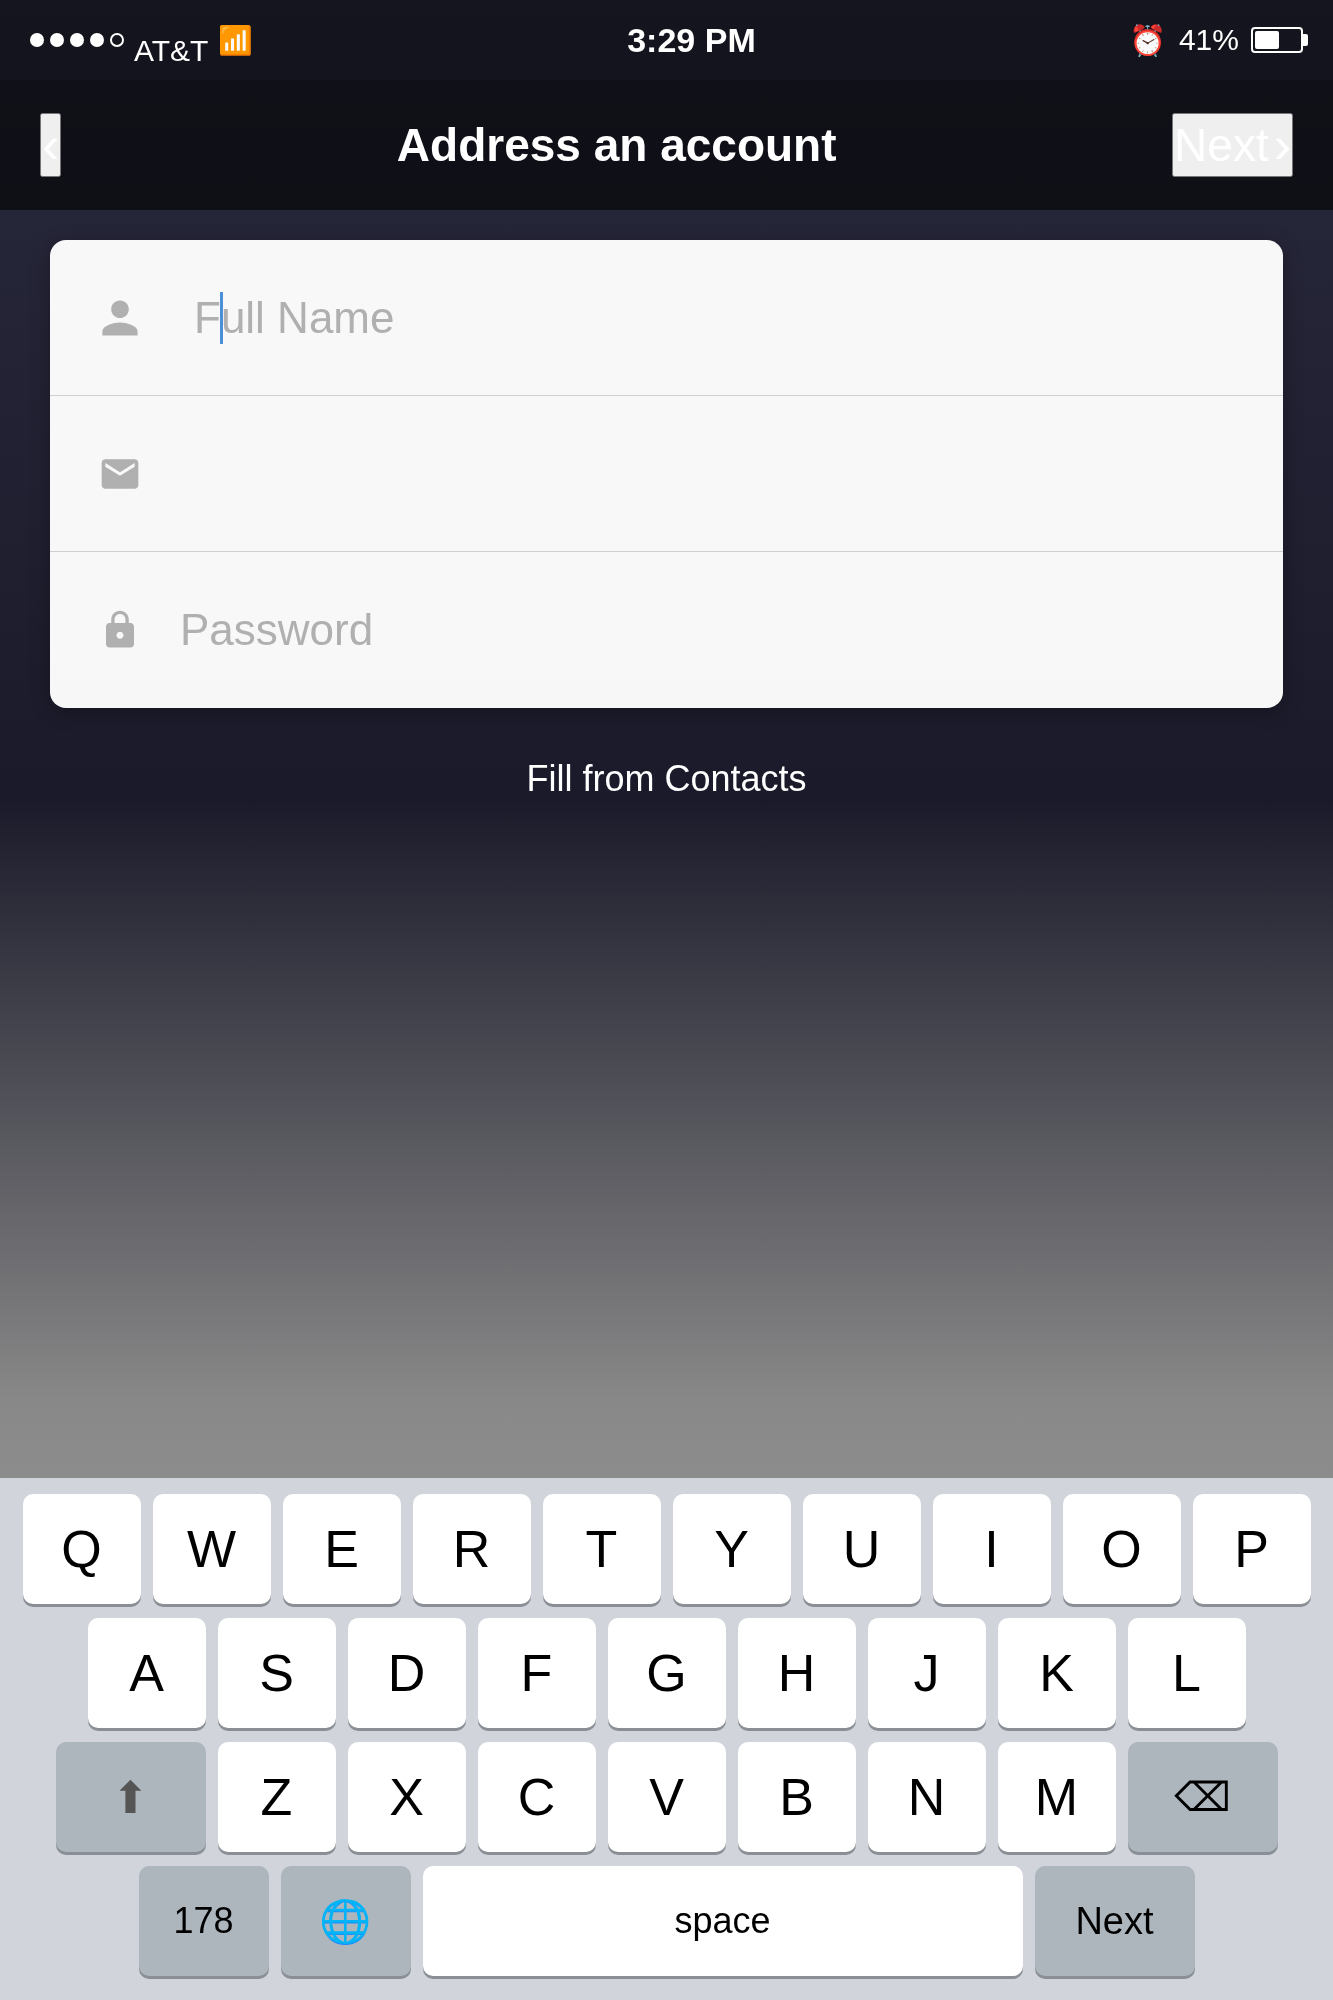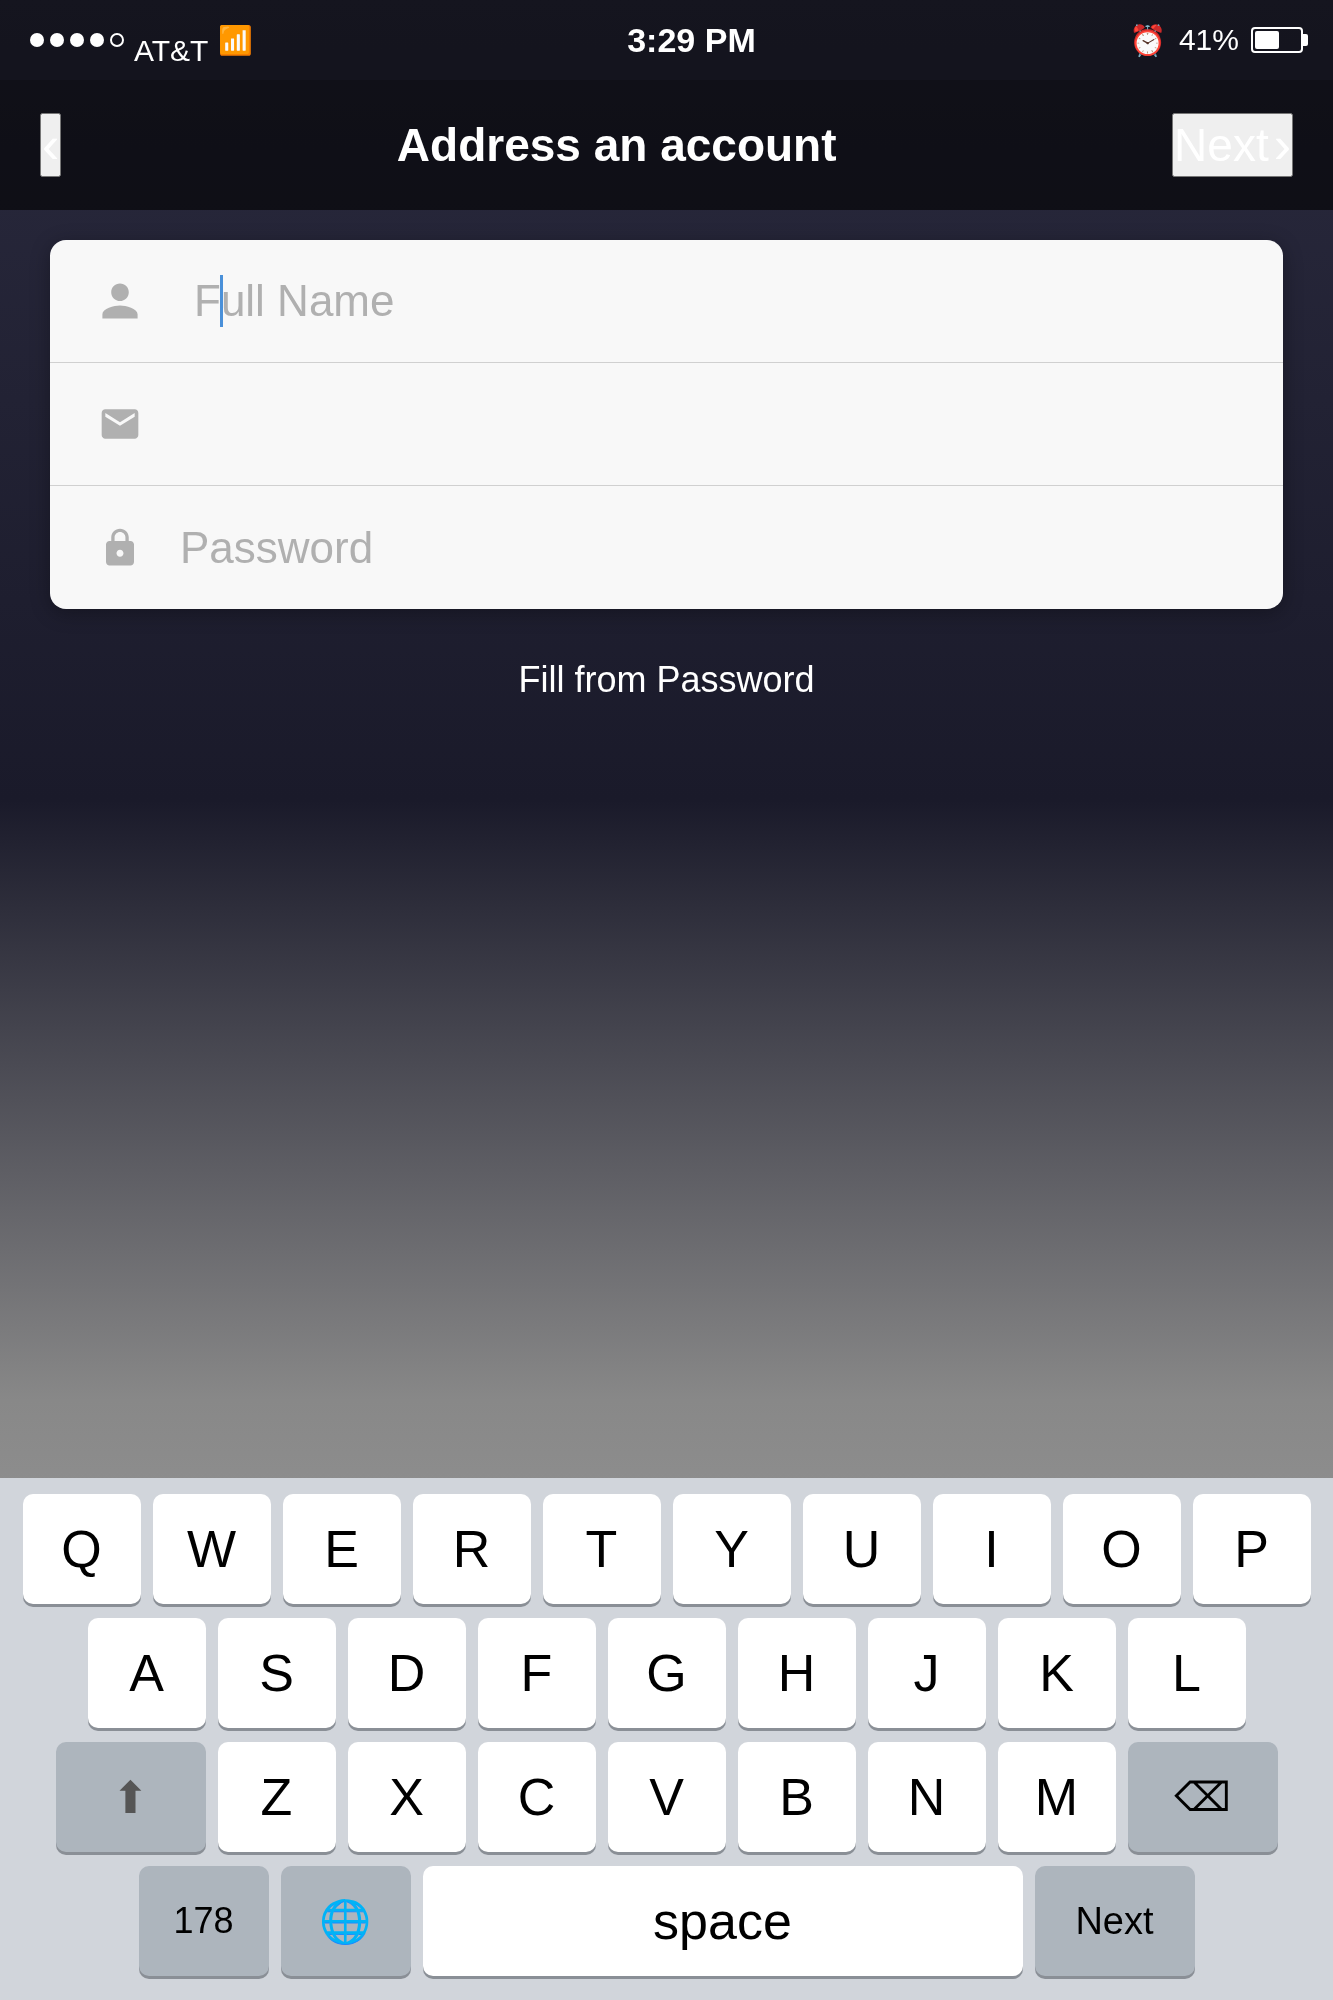--- a/index.html
+++ b/index.html
@@ -168,21 +168,21 @@
       background: rgba(255,255,255,0.97);
       border-radius: 16px;
       overflow: hidden;
       box-shadow: 0 4px 20px rgba(0,0,0,0.3);
     }
 
     .form-field {
       display: flex;
       align-items: center;
       padding: 0 40px;
-      height: 123px;
+      height: 156px;
       border-bottom: 1px solid #d0d0d0;
       position: relative;
     }
 
     .form-field:last-child {
       border-bottom: none;
     }
 
     .field-icon {
       width: 60px;
@@ -297,21 +297,21 @@
       width: 130px;
       height: 110px;
       background: #adb5bd;
       font-size: 42px;
     }
 
     .key-space {
       flex: 1;
       max-width: 600px;
       height: 110px;
-      font-size: 52px;
+      font-size: 36px;
     }
 
     .key-next {
       width: 160px;
       height: 110px;
       background: #adb5bd;
       font-size: 38px;
     }
 
     
@@ -386,21 +386,21 @@
     <div class="field-icon">
       <svg width="42" height="42" viewBox="0 0 24 24" fill="#b0b0b0">
         <path d="M18 8h-1V6c0-2.76-2.24-5-5-5S7 3.24 7 6v2H6c-1.1 0-2 .9-2 2v10c0 1.1.9 2 2 2h12c1.1 0 2-.9 2-2V10c0-1.1-.9-2-2-2zm-6 9c-1.1 0-2-.9-2-2s.9-2 2-2 2 .9 2 2-.9 2-2 2zm3.1-9H8.9V6c0-1.71 1.39-3.1 3.1-3.1 1.71 0 3.1 1.39 3.1 3.1v2z"></path>
       </svg>
     </div>
     <input class="field-input" type="password" placeholder="Password" style="">
   </div>
 
 </div>
 
-<div class="fill-contacts">Fill from Password</div>
+<div class="fill-contacts">Fill from Contacts</div>
 
 <div class="keyboard">
 
   <div class="keyboard-row">
     <div class="key key-letter">Q</div>
     <div class="key key-letter">W</div>
     <div class="key key-letter">E</div>
     <div class="key key-letter">R</div>
     <div class="key key-letter">T</div>
     <div class="key key-letter">Y</div>

